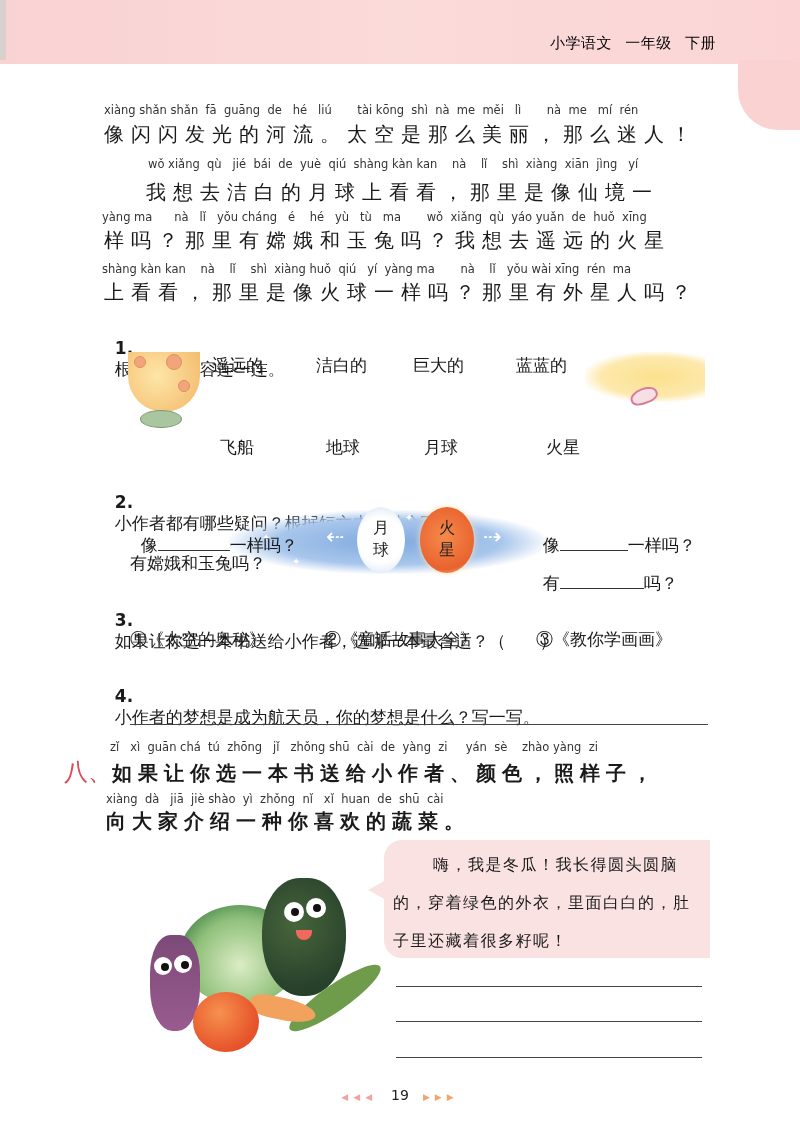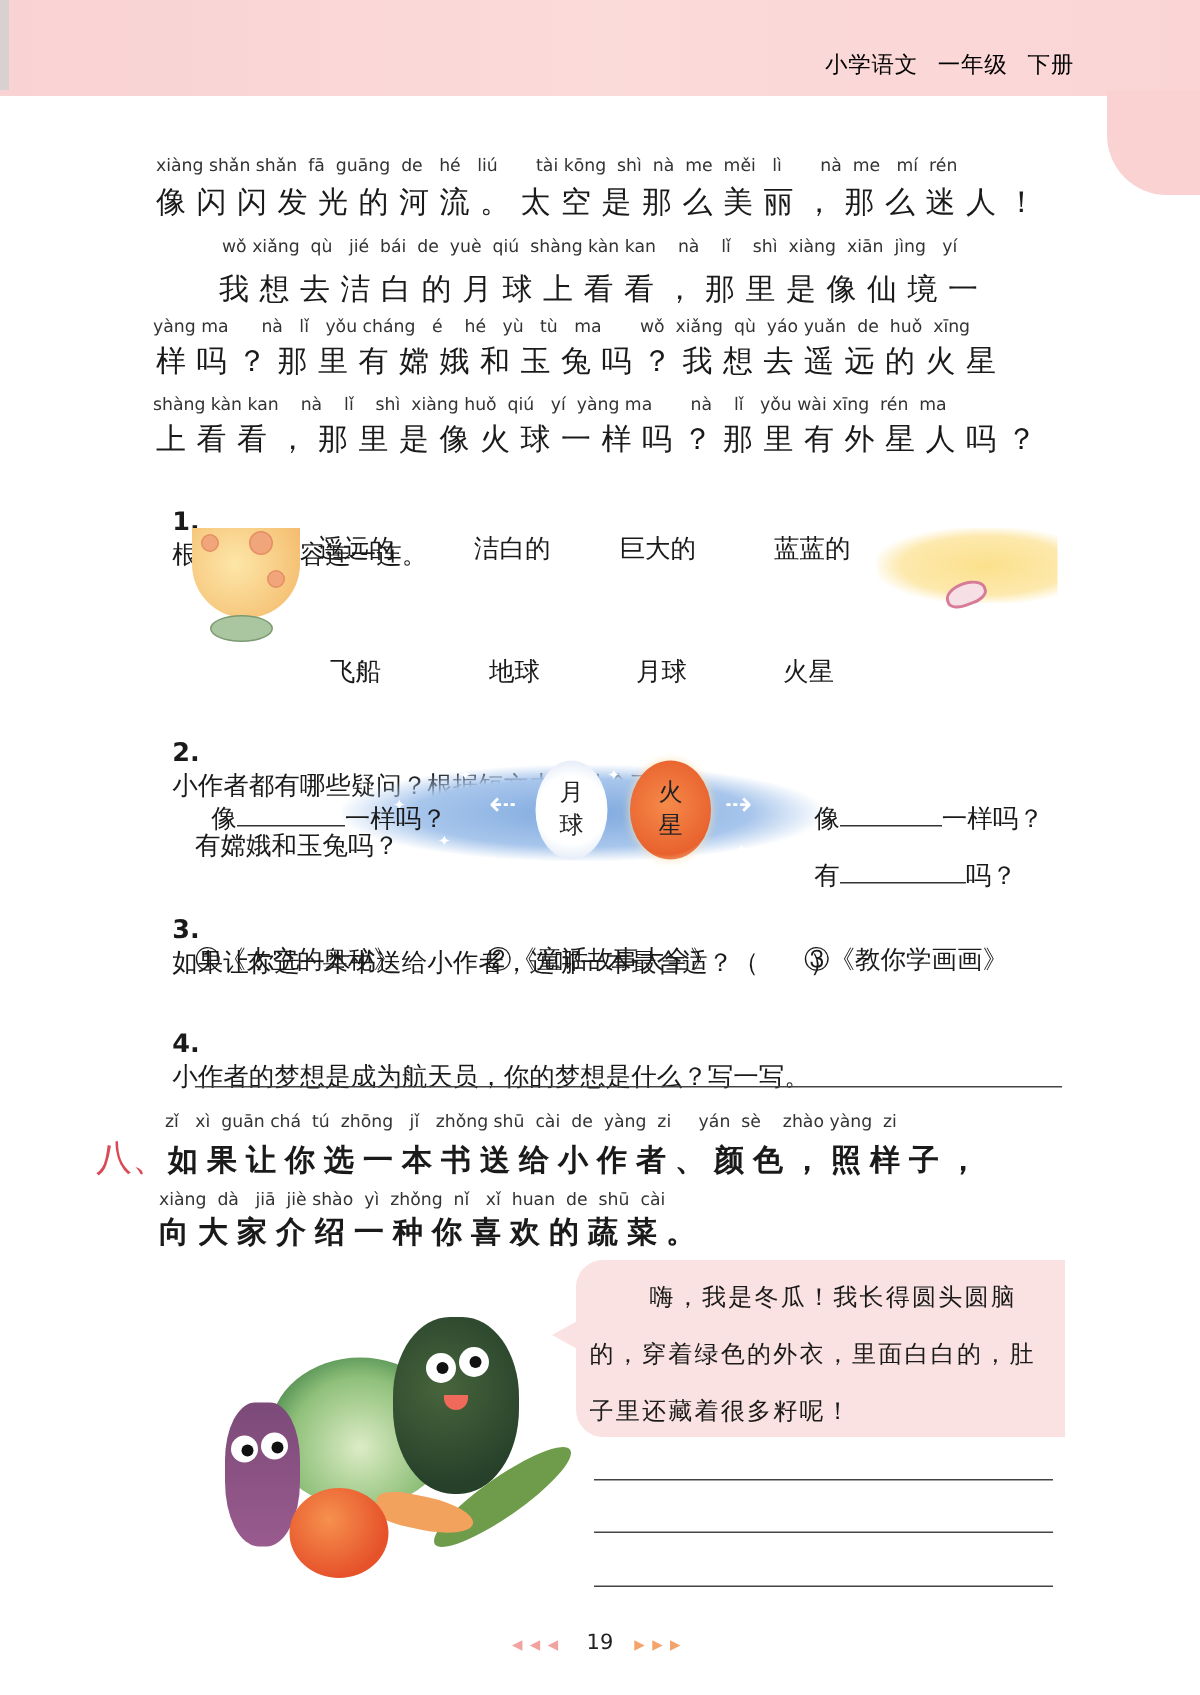--- a/index.html
+++ b/index.html
@@ -144,21 +144,21 @@
 <div class="word" style="left:316px; top:354px;">洁白的</div>
 <div class="word" style="left:413px; top:354px;">巨大的</div>
 <div class="word" style="left:516px; top:354px;">蓝蓝的</div>
 
 <div class="stars-cloud"></div>
 <div class="ufo"></div>
 
 <div class="word" style="left:220px; top:436px;">飞船</div>
 <div class="word" style="left:326px; top:436px;">地球</div>
 <div class="word" style="left:424px; top:436px;">月球</div>
-<div class="word" style="left:522px; top:436px;">火星</div>
+<div class="word" style="left:546px; top:436px;">火星</div>
 
 <div class="q" style="left:104px; top:472px;">
   <span class="num">2.</span>
   <span>小作者都有哪些疑问？根据短文内容补全下图。</span>
 </div>
 
 <div class="banner"></div>
 <span class="tiny-star" style="left:306px; top:512px;">✦</span>
 <span class="tiny-star" style="left:262px; top:532px;">✦</span>
 <span class="tiny-star" style="left:292px; top:556px;">✦</span>

